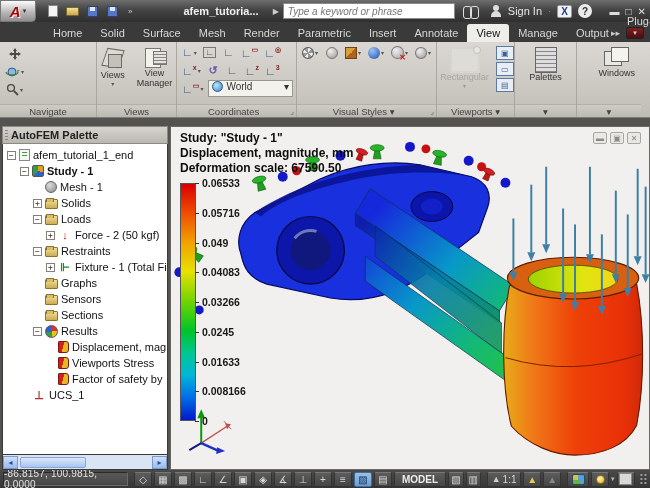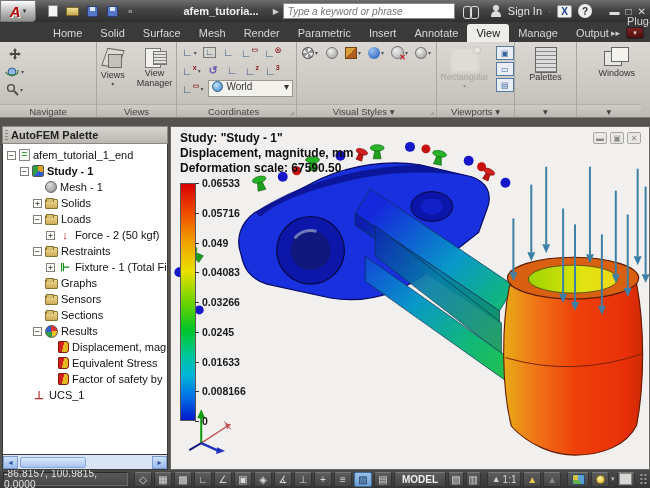--- a/index.html
+++ b/index.html
@@ -466,21 +466,21 @@
           <span class="lbl">Results</span>
         </div>
         <div class="trow" style="padding-left: 43px;">
           <span class="noexp"></span>
           <span class="ti ti-book"></span>
           <span class="lbl">Displacement, magn</span>
         </div>
         <div class="trow" style="padding-left: 43px;">
           <span class="noexp"></span>
           <span class="ti ti-book"></span>
-          <span class="lbl">Equivalent Stress</span>
+          <span class="lbl">Viewports Stress</span>
         </div>
         <div class="trow" style="padding-left: 43px;">
           <span class="noexp"></span>
           <span class="ti ti-book"></span>
           <span class="lbl">Factor of safety by</span>
         </div>
         <div class="trow" style="padding-left: 17px;">
           <span class="noexp"></span>
           <span class="ti ti-ucs">⊥</span>
           <span class="lbl">UCS_1</span>

